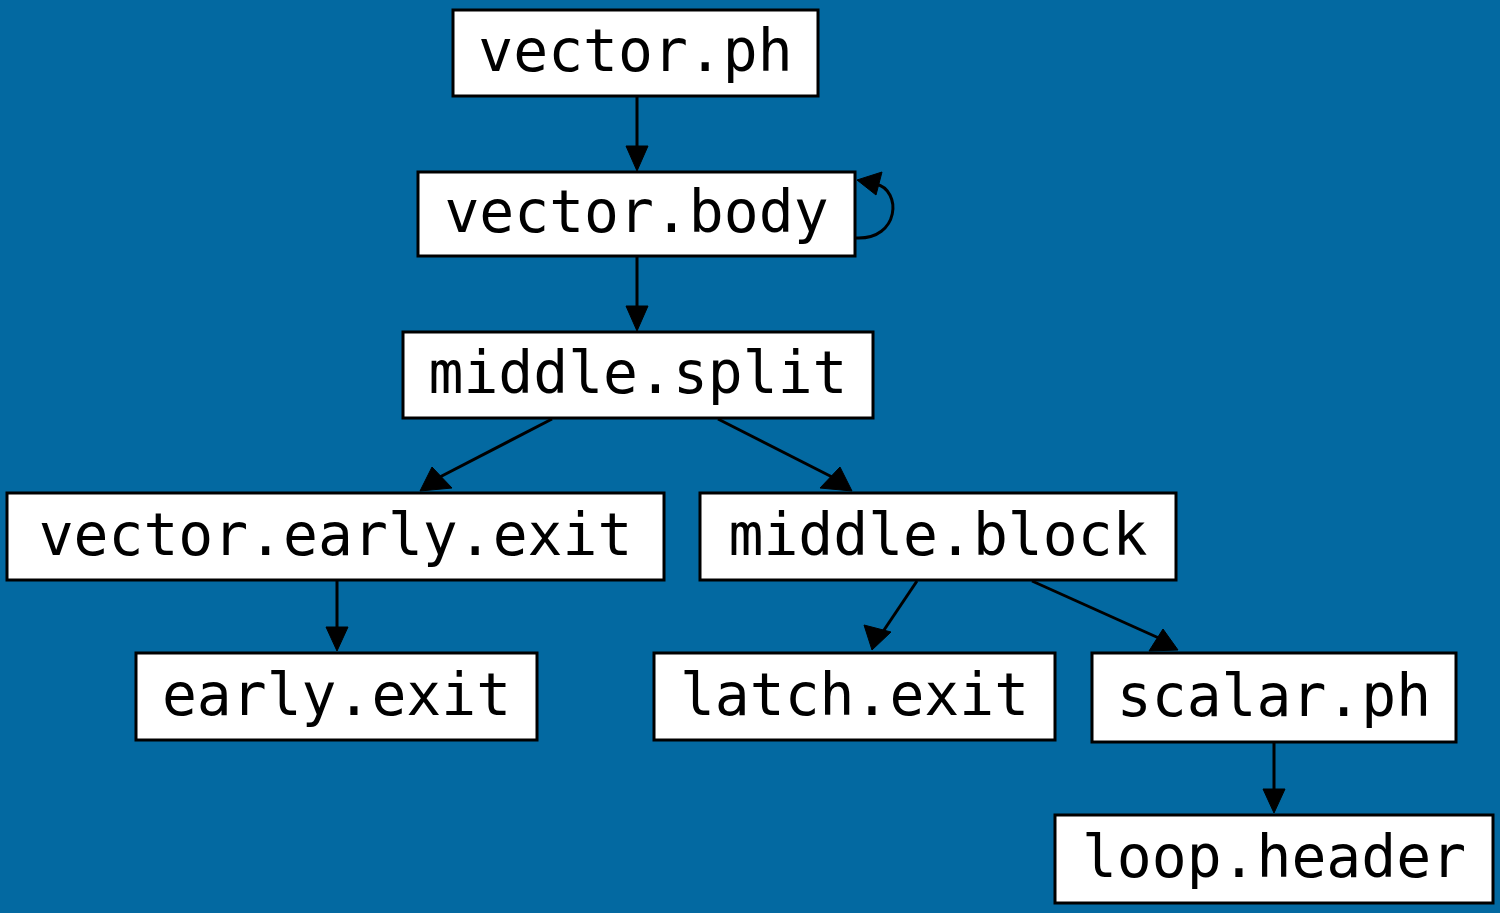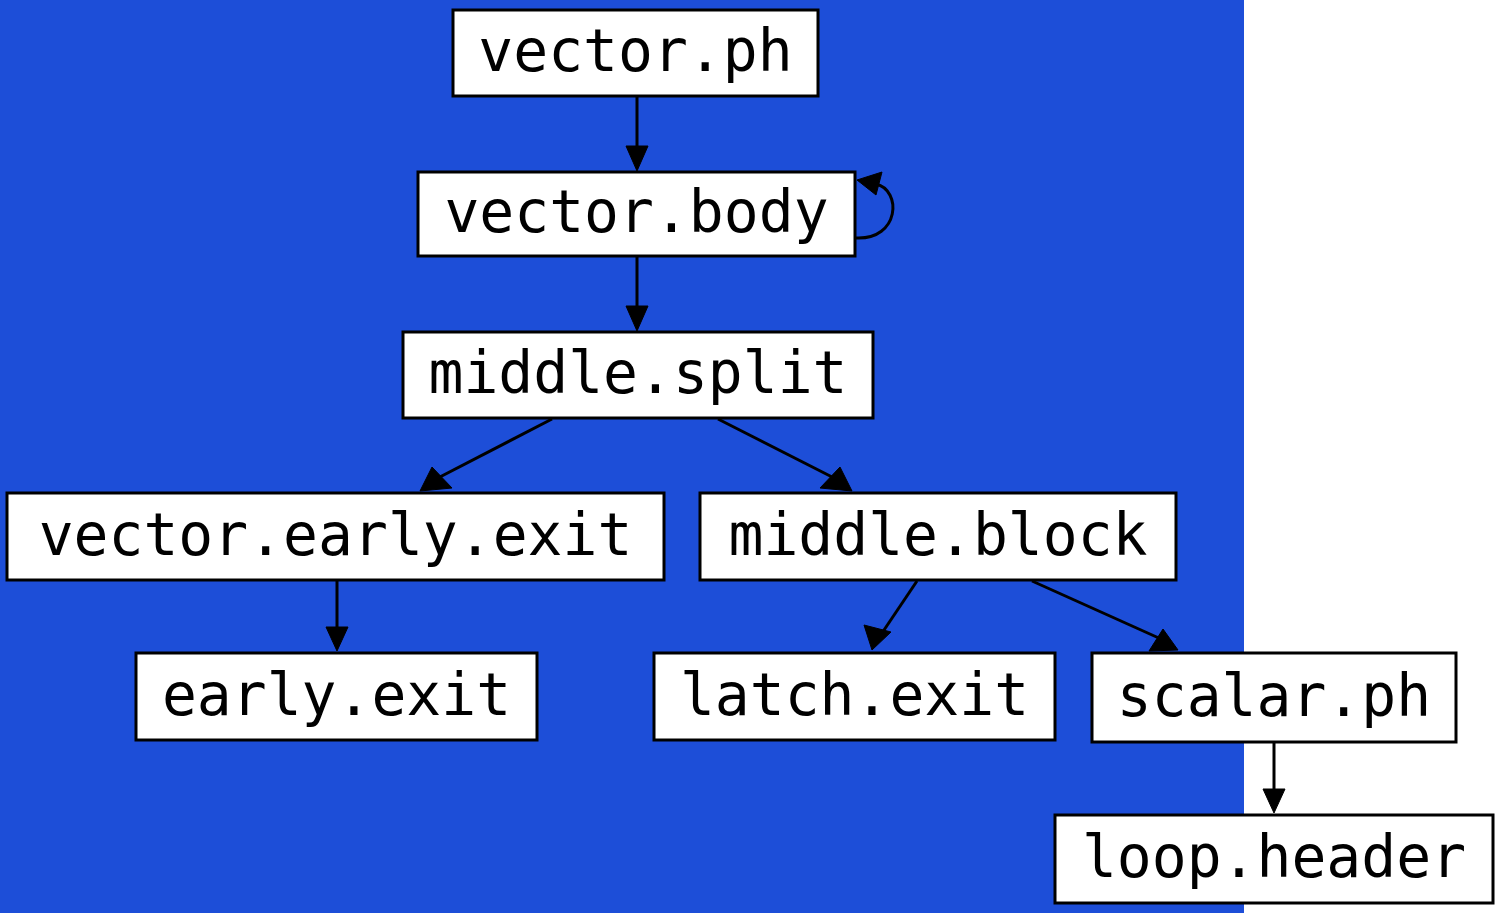--- a/index.html
+++ b/index.html
@@ -8,23 +8,23 @@
     background: #ffffff;
   }
   body {
     width: 1500px;
     height: 913px;
     font-family: "DejaVu Sans Mono", "Liberation Mono", monospace;
     overflow: hidden;
   }
   #cfg-root {
     position: relative;
-    width: 1244px;
+    width: 1500px;
     height: 913px;
-    background: #1d4ed8;
+    background: #0369a1;
   }
   svg.graph-canvas {
     position: absolute;
     top: 0;
     left: 0;
     width: 1500px;
     height: 913px;
     display: block;
   }
   .node-box {

